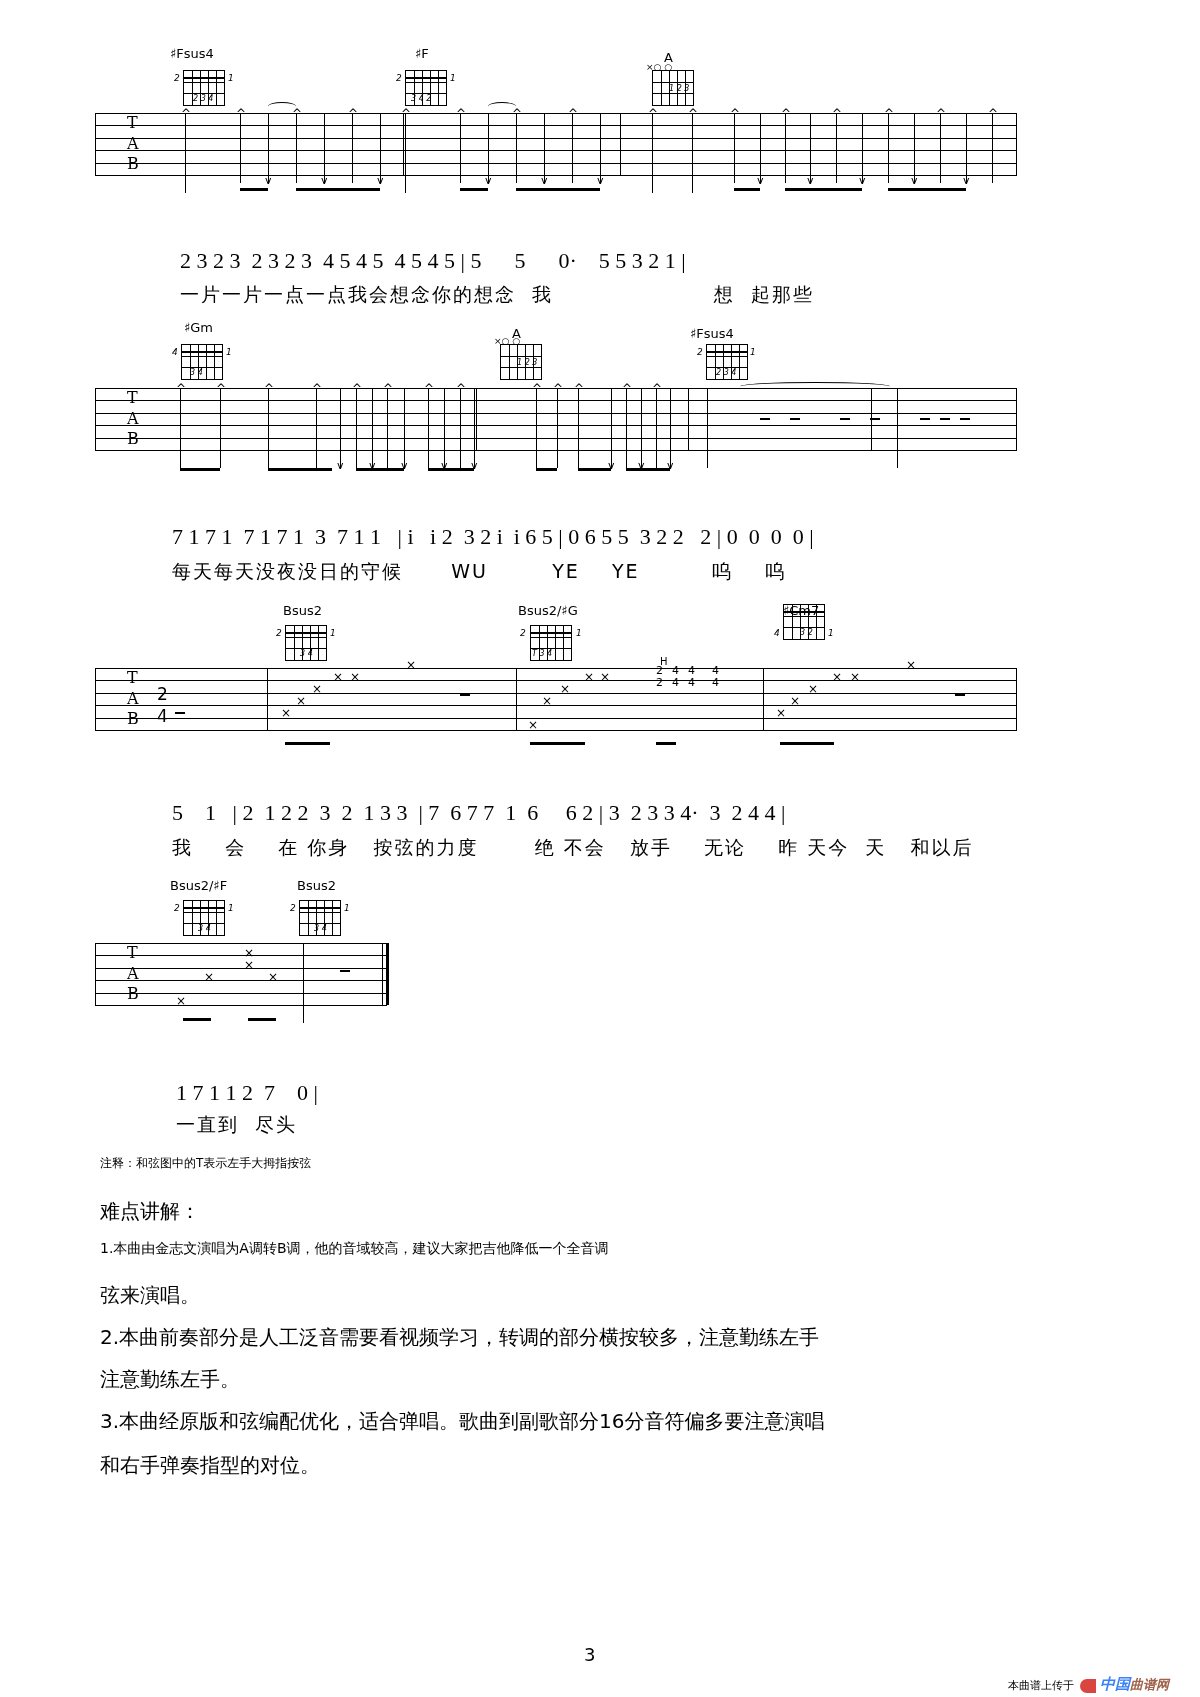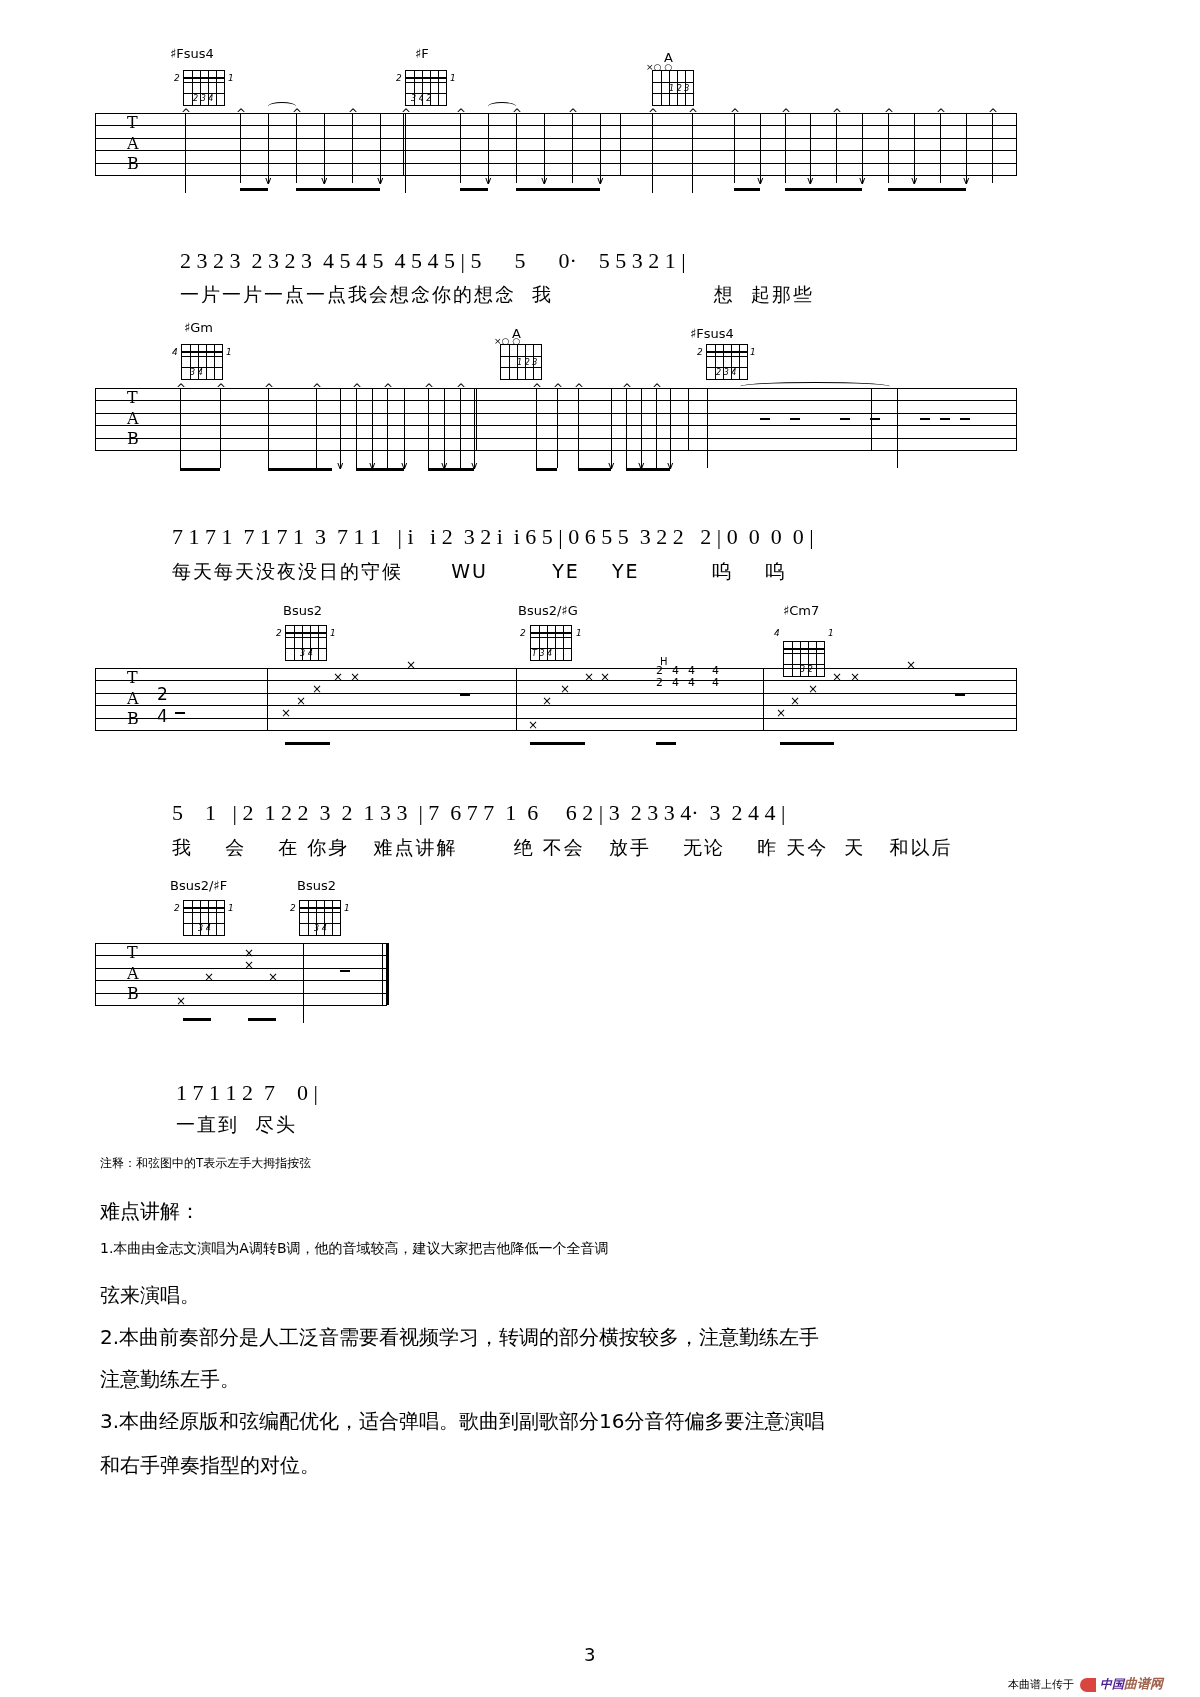--- a/index.html
+++ b/index.html
@@ -21,21 +21,21 @@
   .arrow-up::before { content:"^"; position:absolute; top:-6px; left:-4px; font-size:12px; }
   .arrow-dn::after { content:"v"; position:absolute; bottom:-4px; left:-3px; font-size:11px; }
   .beam { position:absolute; height:3px; background:#000; }
   .numline { position:absolute; font-size:22px; letter-spacing:0; white-space:pre; font-family:Liberation Serif, serif; }
   .lyric { position:absolute; font-size:19px; white-space:pre; letter-spacing:2px; }
   .tie { position:absolute; border-top:1px solid #000; border-radius:50% 50% 0 0; height:8px; }
   .xmark { position:absolute; font-size:12px; }
   .rest { position:absolute; width:10px; height:2px; background:#000; }
   .footer-brand { position:absolute; font-size:11px; }
   .brand-logo { display:inline-block; width:16px; height:14px; border-radius:7px 0 0 7px; background:#d9453f; vertical-align:middle; margin:0 4px 0 6px; }
-  .brand-a { font-weight:bold; font-style:italic; color:#4c1d95; font-size:12px; }
+  .brand-a { font-weight:bold; font-style:italic; color:#3b82f6; font-size:15px; }
   .brand-b { font-weight:bold; font-style:italic; color:#a0624a; font-size:13px; }
 </style>
 </head>
 <body>
 
 <div>
   <span class="chord-name" style="left:170px;top:46px">♯Fsus4</span>
   <span class="fretnum" style="left:174px;top:73px">2</span>
   <div class="chord-box" style="left:183px;top:70px">
     <div class="vl" style="left:8px"></div>
@@ -256,21 +256,21 @@
       <div class="vl" style="left:32px"></div>
     <div class="hl" style="top:11px"></div>
       <div class="hl" style="top:22px"></div>
       <div class="bar"></div>
     <span class="fing" style="left:1px">T 3 4</span>
   </div>
   <span class="fretnum" style="left:576px;top:628px">1</span>
 
   <span class="chord-name" style="left:783px;top:603px">♯Cm7</span>
   <span class="fretnum" style="left:774px;top:628px">4</span>
-  <div class="chord-box" style="left:783px;top:641px">
+  <div class="chord-box" style="left:783px;top:604px">
     <div class="vl" style="left:8px"></div>
       <div class="vl" style="left:16px"></div>
       <div class="vl" style="left:24px"></div>
       <div class="vl" style="left:32px"></div>
     <div class="hl" style="top:11px"></div>
       <div class="hl" style="top:22px"></div>
       <div class="bar"></div>
     <span class="fing" style="left:16px">3 2</span>
   </div>
   <span class="fretnum" style="left:828px;top:628px">1</span>
@@ -321,21 +321,21 @@
     <span class="xmark" style="left:832px;top:670px">×</span>
   <span class="xmark" style="left:850px;top:670px">×</span>
     <span class="xmark" style="left:906px;top:658px">×</span>
   <div class="rest" style="left:955px;top:694px"></div>
   <div class="beam" style="left:285px;top:742px;width:45px"></div>
   <div class="beam" style="left:530px;top:742px;width:55px"></div>
   <div class="beam" style="left:656px;top:742px;width:20px"></div>
   <div class="beam" style="left:780px;top:742px;width:54px"></div>
 
   <div class="numline" style="left:172px;top:800px">5    1   | 2  1 2 2  3  2  1 3 3  | 7  6 7 7  1  6     6 2 | 3  2 3 3 4·  3  2 4 4 |</div>
-  <div class="lyric" style="left:172px;top:835px">我    会    在 你身   难点讲解       绝 不会   放手    无论    昨 天今  天   和以后</div>
+  <div class="lyric" style="left:172px;top:835px">我    会    在 你身   按弦的力度       绝 不会   放手    无论    昨 天今  天   和以后</div>
 </div>
 
 <div>
   <span class="chord-name" style="left:170px;top:878px">Bsus2/♯F</span>
   <span class="fretnum" style="left:174px;top:903px">2</span>
   <div class="chord-box" style="left:183px;top:900px">
     <div class="vl" style="left:8px"></div>
       <div class="vl" style="left:16px"></div>
       <div class="vl" style="left:24px"></div>
       <div class="vl" style="left:32px"></div>

